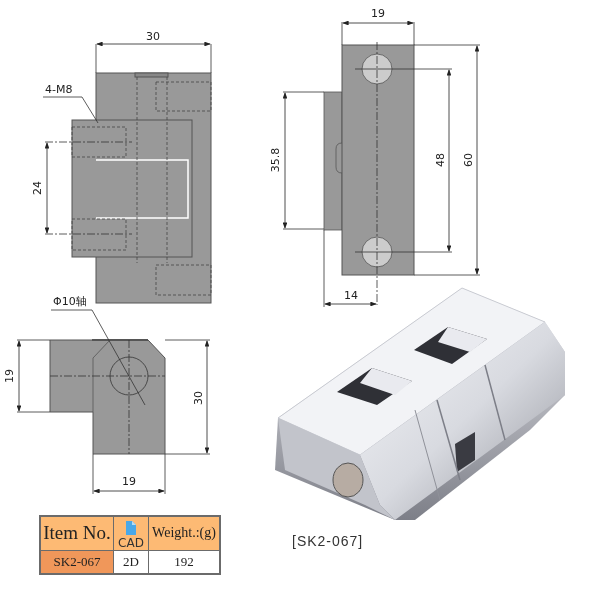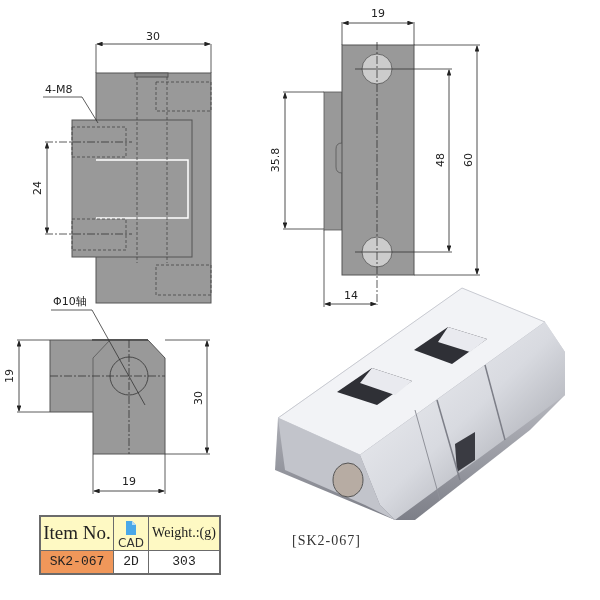--- a/index.html
+++ b/index.html
@@ -1,27 +1,27 @@
 <!DOCTYPE html>
 <html><head>
 <meta charset="utf-8">
 <style>
   html, body { margin:0; padding:0; background:#ffffff; }
   body { width:600px; height:600px; position:relative; overflow:hidden; font-family:"Liberation Sans", sans-serif; }
   svg.drawing { position:absolute; left:0; top:0; }
   .dim { font-family:"DejaVu Sans", sans-serif; font-size:11px; fill:#222; }
   .label { font-family:"DejaVu Sans", sans-serif; font-size:11px; fill:#222; }
-  .caption { position:absolute; left:292px; top:533px; font-family:Liberation Serif, serif; font-size:14px; color:#333; letter-spacing:1px; }
+  .caption { position:absolute; left:292px; top:533px; font-family:Liberation Sans, sans-serif; font-size:14px; color:#333; letter-spacing:1px; }
   table.spec { position:absolute; left:39px; top:515px; border-collapse:collapse; border:2px solid #6b6b6b; }
   table.spec td { border:1px solid #6b6b6b; padding:0; text-align:center; }
-  .hd { background:#fef9c3; height:34px; }
+  .hd { background:#fdba74; height:34px; }
   .hd-item { width:72px; font-family:"Liberation Serif", serif; font-size:19px; color:#222; }
   .hd-cad { width:34px; font-family:"DejaVu Sans", sans-serif; font-size:12px; color:#333; vertical-align:bottom; }
   .hd-w { width:70px; font-family:Liberation Serif, serif; font-size:14px; color:#222; }
-  .row td { height:22px; background:#fff; font-family:Liberation Mono, monospace; font-size:13px; color:#222; }
+  .row td { height:22px; background:#fff; font-family:Liberation Serif, serif; font-size:13px; color:#222; }
   .row td.item { background:#f0975a; }
   .cad-icon { display:block; margin:2px auto 0; }
 </style>
 </head>
 <body>
 
 <svg class="drawing" width="600" height="600" viewBox="0 0 600 600">
   <defs>
     <marker id="arr" markerWidth="8" markerHeight="6" refX="7" refY="3" orient="auto-start-reverse">
       <path d="M0,0 L8,3 L0,6 z" fill="#222"></path>
@@ -148,16 +148,16 @@
         <path d="M1,1 H7 L11,5 V15 H1 Z" fill="#4aa8e8"></path>
         <path d="M7,1 V5 H11" fill="#b7dcf5"></path>
       </svg>
       <span>CAD</span>
     </td>
     <td class="hd-w">Weight.:(g)</td>
   </tr>
   <tr class="row">
     <td class="item">SK2-067</td>
     <td>2D</td>
-    <td>303</td>
+    <td>192</td>
   </tr>
 </tbody>
   </table>
 
 </body></html>

